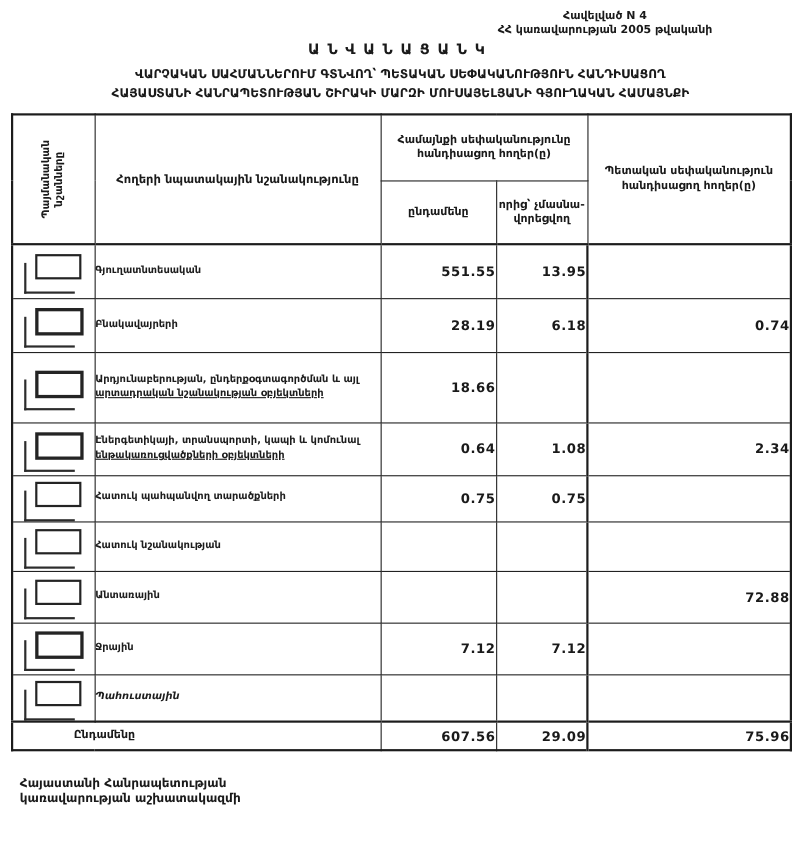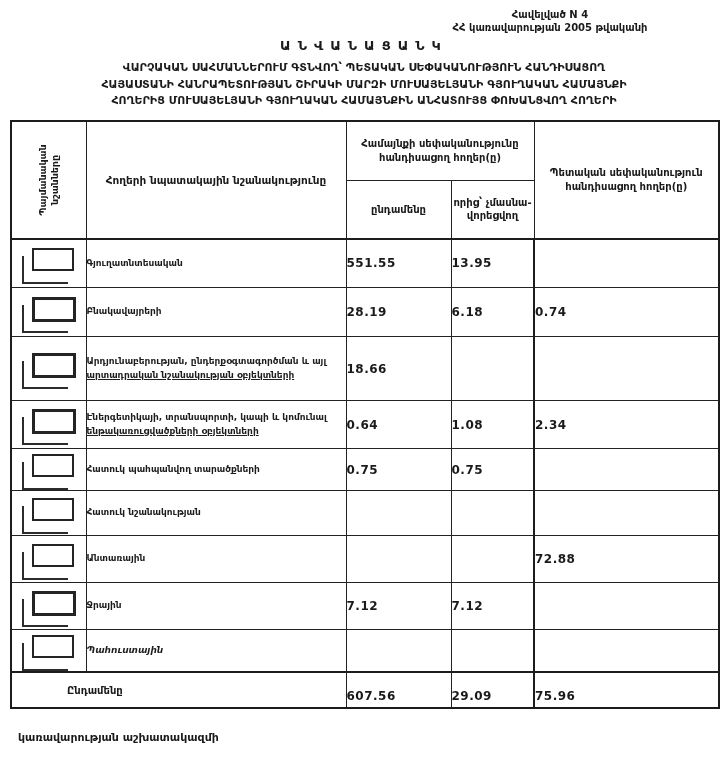--- a/index.html
+++ b/index.html
@@ -46,50 +46,49 @@
   tbody tr:first-child td{border-top:2px solid #1c1c1c;}
 
   td.sym-cell{vertical-align:top;}
   .sym{position:relative;width:58px;height:36px;margin:5px 0 0 9px;}
   .sym .box{position:absolute;top:0;left:11px;width:38px;height:19px;border:2px solid #242424;background:#fff;z-index:1;}
   .sym.thick .box{border-width:3px;}
   .sym .bracket{position:absolute;top:8px;left:1px;width:44px;height:26px;
     border-left:2px solid #2c2c2c;border-bottom:2px solid #2c2c2c;}
   td.name-cell{font-size:9px;line-height:1.5;padding:2px 4px 2px 12px;color:#1d1d1d;}
   td.name-cell .l2{text-decoration:underline;}
-  td.val{font-size:12px;text-align:left;vertical-align:top;padding-top:8px;letter-spacing:0.5px;}
+  td.val{font-size:12px;text-align:right;vertical-align:top;padding-top:8px;letter-spacing:0.5px;}
   td.val.state{border-left:2px solid #1c1c1c;}
 
   tr.h1{height:49px;} tr.h2{height:49px;} tr.h3{height:64px;} tr.h4{height:48px;}
   tr.h5{height:34px;} tr.h6{height:45px;} tr.h7{height:47px;} tr.h8{height:47px;}
   tr.h9{height:30px;font-style:italic;}
   tr.total td{border-top:2px solid #1c1c1c;height:22px;}
   tr.total td.total-label{font-size:10px;text-align:left;padding-left:55px;}
-  tr.total td.val{padding-top:12px;vertical-align:middle;margin-left:12px;}
+  tr.total td.val{padding-top:2px;vertical-align:middle;margin-left:12px;}
 
   .footer{
     display:flex;justify-content:space-between;align-items:flex-end;
     margin:22px 38px 0 18px;
   }
   .footer .left{font-size:11px;font-weight:bold;line-height:1.3;}
 </style>
 </head>
 <body>
 
 <div class="appendix">
   <div>Հավելված N 4</div>
   <div>ՀՀ կառավարության 2005 թվականի</div>
 </div>
 
 <div class="main-title">ԱՆՎԱՆԱՑԱՆԿ</div>
 
 <div class="subtitle">
   <div>ՎԱՐՉԱԿԱՆ ՍԱՀՄԱՆՆԵՐՈՒՄ ԳՏՆՎՈՂ՝ ՊԵՏԱԿԱՆ ՍԵՓԱԿԱՆՈՒԹՅՈՒՆ ՀԱՆԴԻՍԱՑՈՂ</div>
   <div>ՀԱՅԱՍՏԱՆԻ ՀԱՆՐԱՊԵՏՈՒԹՅԱՆ ՇԻՐԱԿԻ ՄԱՐԶԻ ՄՈՒՍԱՅԵԼՅԱՆԻ ԳՅՈՒՂԱԿԱՆ ՀԱՄԱՅՆՔԻ</div>
-  <div>ՀՈՂԵՐԻՑ ՄՈՒՍԱՅԵԼՅԱՆԻ ԳՅՈՒՂԱԿԱՆ ՀԱՄԱՅՆՔԻՆ ԱՆՀԱՏՈՒՅՑ ՓՈԽԱՆՑՎՈՂ ՀՈՂԵՐԻ</div>
 </div>
 
 <table class="doc">
   <colgroup>
     <col class="c-sym">
       <col class="c-name">
       <col class="c-tot">
       <col class="c-of">
       <col class="c-state">
   </colgroup>
@@ -240,17 +239,18 @@
       <td class="total-label" colspan="2">Ընդամենը</td>
       <td class="val">607.56</td>
       <td class="val">29.09</td>
       <td class="val state">75.96</td>
     </tr>
   </tbody>
 </table>
 
 <div class="footer">
   <div class="left">
+    <div>Հայաստանի Հանրապետության</div>
     <div>կառավարության աշխատակազմի</div>
 
   </div>
 
 </div>
 
 </body></html>

